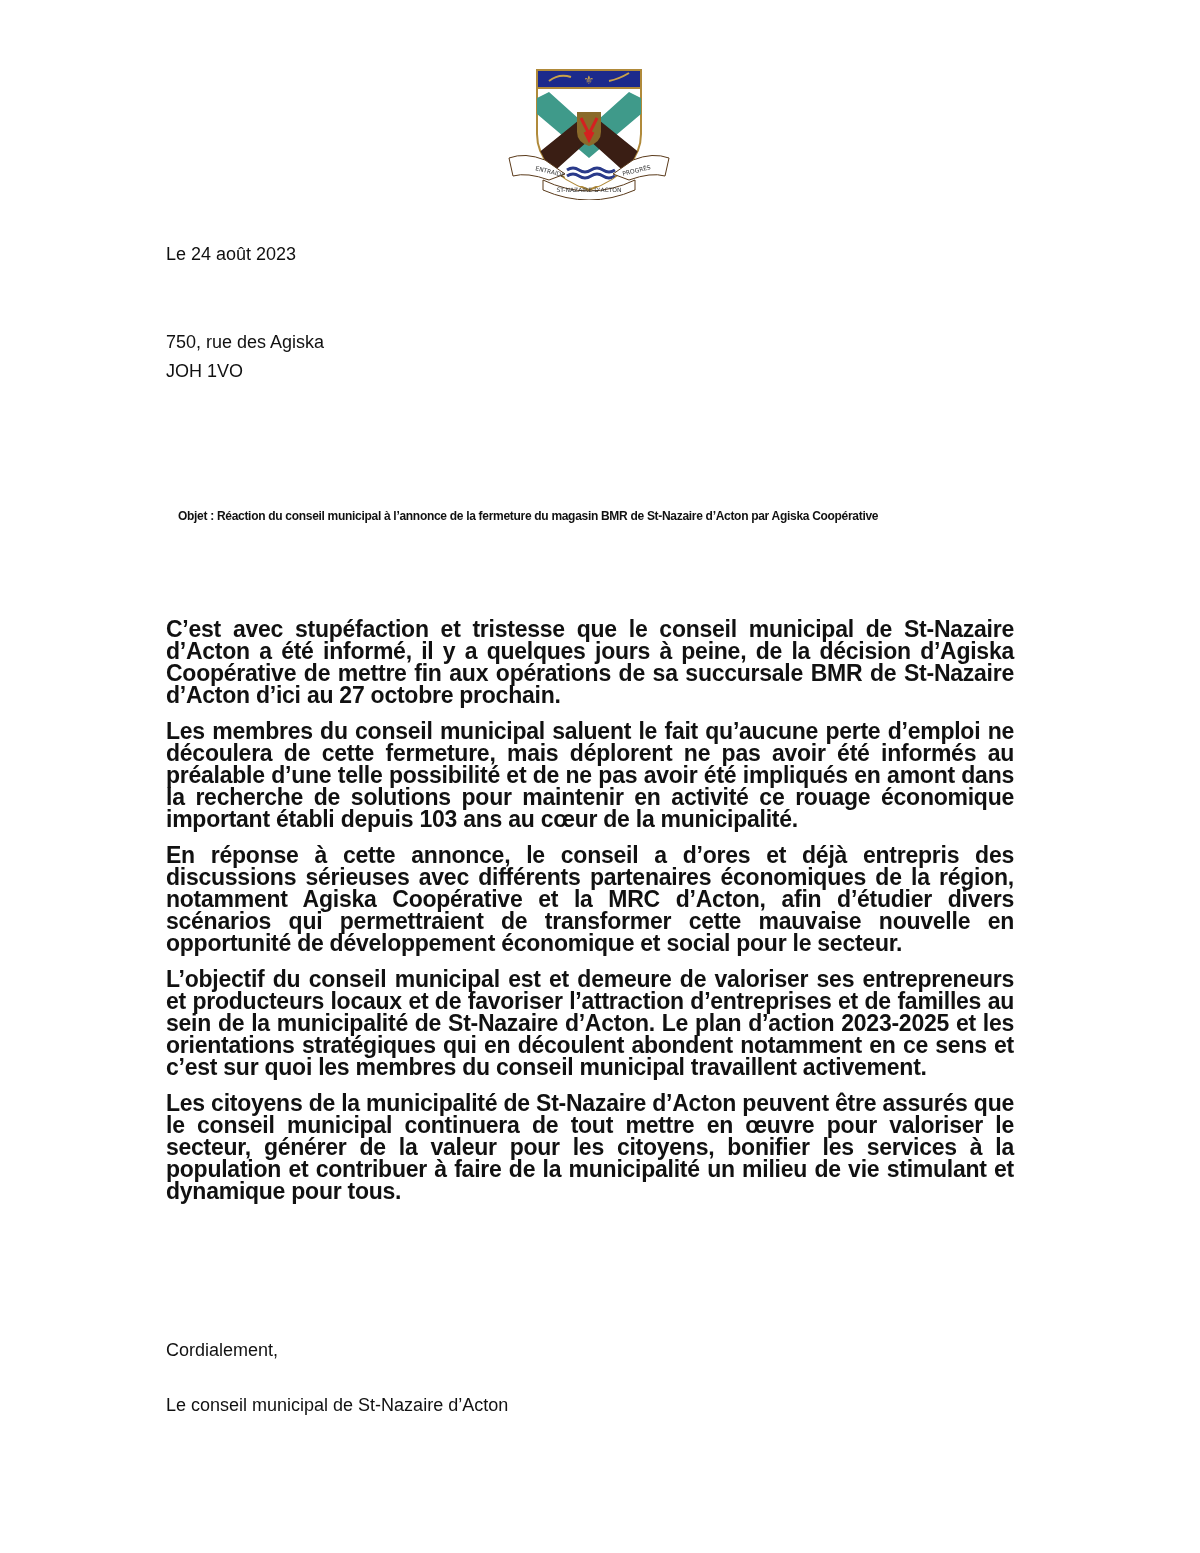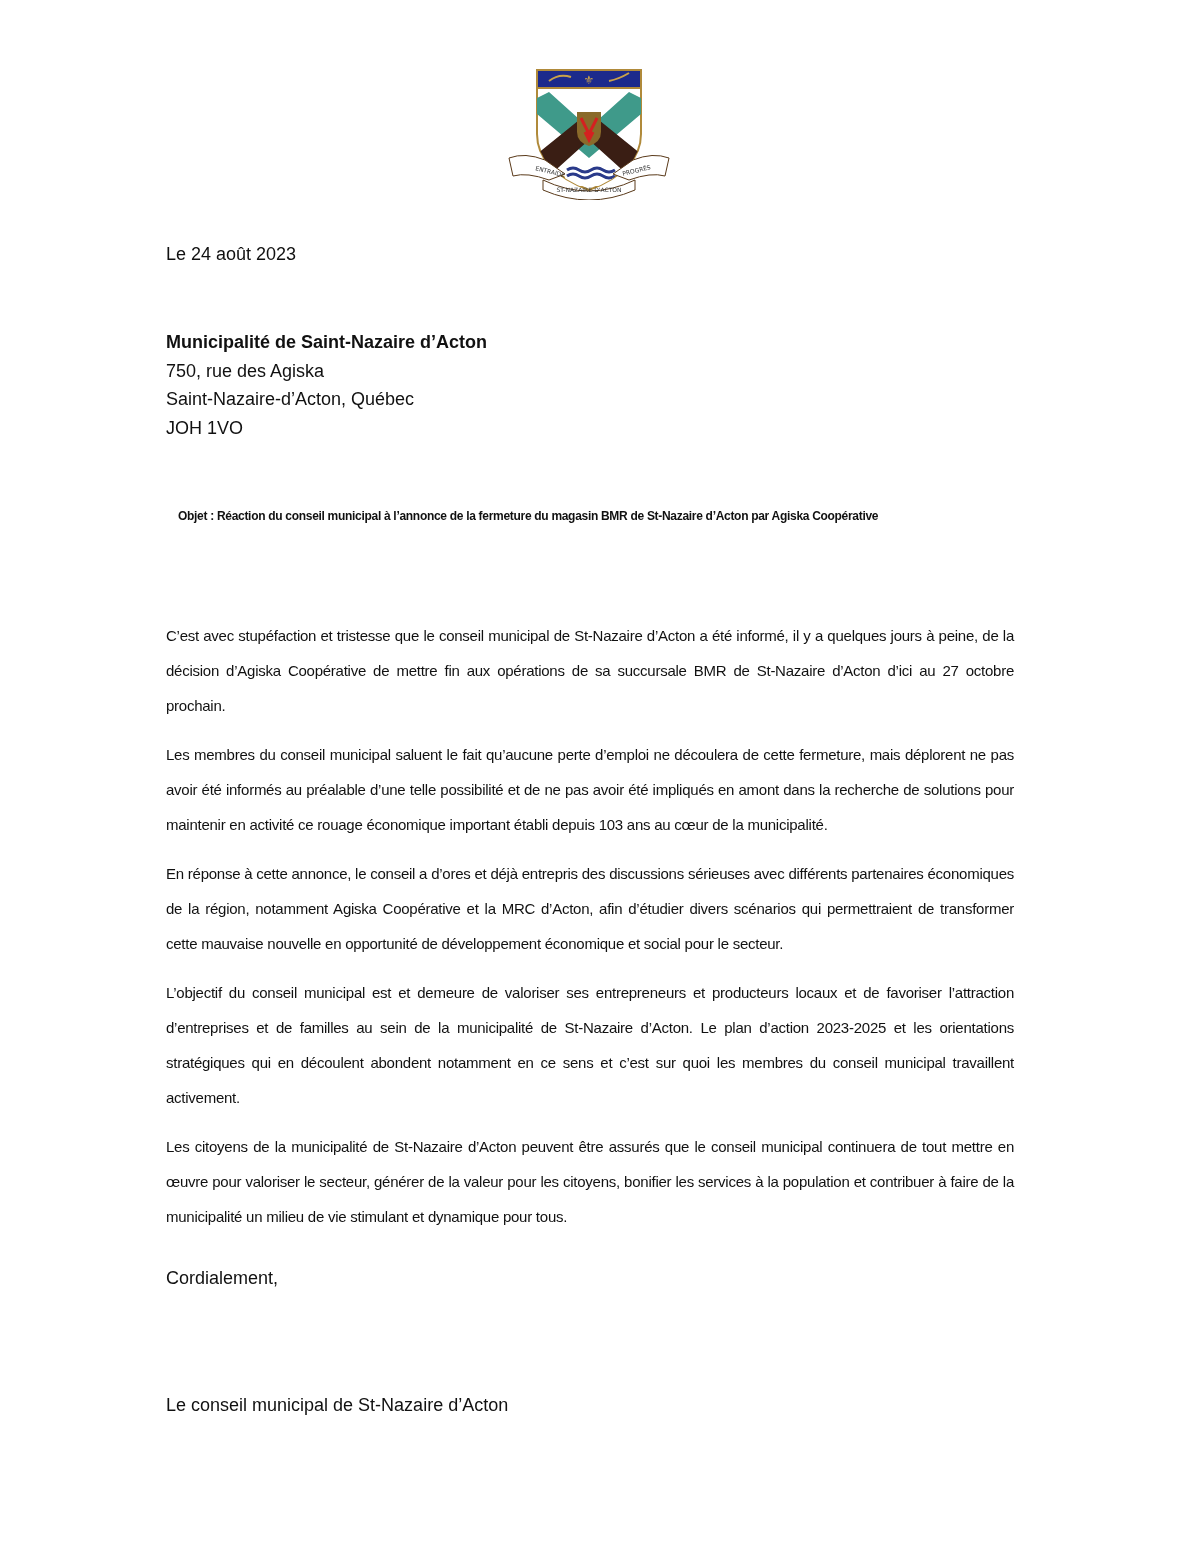--- a/index.html
+++ b/index.html
@@ -5,22 +5,22 @@
     html, body { margin: 0; padding: 0; background: #ffffff; }
     body { width: 1200px; height: 1553px; position: relative; overflow: hidden;
       font-family: "Liberation Sans", "DejaVu Sans", sans-serif; color: #111; }
     .logo { position: absolute; left: 505px; top: 62px; width: 168px; height: 138px; }
     .text { position: absolute; left: 166px; font-size: 18px; line-height: 28.5px; }
     .date { top: 240px; text-align: center; }
     .address { top: 328px; }
     .address .bold { font-weight: bold; }
     .subject { top: 502px; width: 860px; font-weight: bold; font-size: 12px; line-height: 28.5px; letter-spacing: -0.3px; margin-left: 12px; }
     .body { top: 618px; width: 848px; }
-    .body p { margin: 0 0 14px 0; text-align: justify; font-size: 15px; line-height: 35px; letter-spacing: -0.25px; }
-    .closing { top: 1264px; }
+    .body p { margin: 0 0 14px 0; text-align: justify; font-size: 23px; line-height: 22px; letter-spacing: -0.25px; font-weight: bold; }
+    .closing { top: 1336px; }
     .signature { top: 1391px; }
   </style>
 </head>
 <body>
 
 <div class="logo">
   <svg width="168" height="138" viewBox="0 0 168 138">
     <defs>
       <clipPath id="shieldClip">
         <path d="M32 8 H136 V72 Q136 108 84 128 Q32 108 32 72 Z"></path>
@@ -52,23 +52,21 @@
     <path d="M38 118 Q84 140 130 118 L130 128 Q84 148 38 128 Z" fill="#ffffff" stroke="#5a3a1a" stroke-width="1"></path>
     <text x="30" y="108" font-size="6" fill="#333" font-family="DejaVu Sans, sans-serif" transform="rotate(14 30 108)">ENTRAIDE</text>
     <text x="118" y="114" font-size="6" fill="#333" font-family="DejaVu Sans, sans-serif" transform="rotate(-14 118 114)">PROGRÈS</text>
     <text x="84" y="130" font-size="6" fill="#333" text-anchor="middle" font-family="DejaVu Sans, sans-serif">ST-NAZAIRE-D'ACTON</text>
   </svg>
 </div>
 
 <div class="text date">Le 24 août 2023</div>
 
 <div class="text address">
-  <div class="bold">Municipalité de Saint-Nazaire d’Acton</div>
   <div>750, rue des Agiska</div>
-  <div>Saint-Nazaire-d’Acton,  Québec</div>
   <div>JOH 1VO</div>
 </div>
 
 <div class="text subject">Objet : Réaction du conseil municipal à l’annonce de la fermeture du magasin BMR de St-Nazaire d’Acton par Agiska Coopérative</div>
 
 <div class="text body">
   <p>C’est avec stupéfaction et tristesse que le conseil municipal de St-Nazaire d’Acton a été informé, il y a quelques jours à peine, de la décision d’Agiska Coopérative de mettre fin aux opérations de sa succursale BMR de St-Nazaire d’Acton d’ici au 27 octobre prochain.</p>
   <p>Les membres du conseil municipal saluent le fait qu’aucune perte d’emploi ne découlera de cette fermeture, mais déplorent ne pas avoir été informés au préalable d’une telle possibilité et de ne pas avoir été impliqués en amont dans la recherche de solutions pour maintenir en activité ce rouage économique important établi depuis 103 ans au cœur de la municipalité.</p>
   <p>En réponse à cette annonce, le conseil a d’ores et déjà entrepris des discussions sérieuses avec différents partenaires économiques de la région, notamment Agiska Coopérative et la MRC d’Acton, afin d’étudier divers scénarios qui permettraient de transformer cette mauvaise nouvelle en opportunité de développement économique et social pour le secteur.</p>
   <p>L’objectif du conseil municipal est et demeure de valoriser ses entrepreneurs et producteurs locaux et de favoriser l’attraction d’entreprises et de familles au sein de la municipalité de St-Nazaire d’Acton. Le plan d’action 2023-2025 et les orientations stratégiques qui en découlent abondent notamment en ce sens et c’est sur quoi les membres du conseil municipal travaillent activement.</p>

